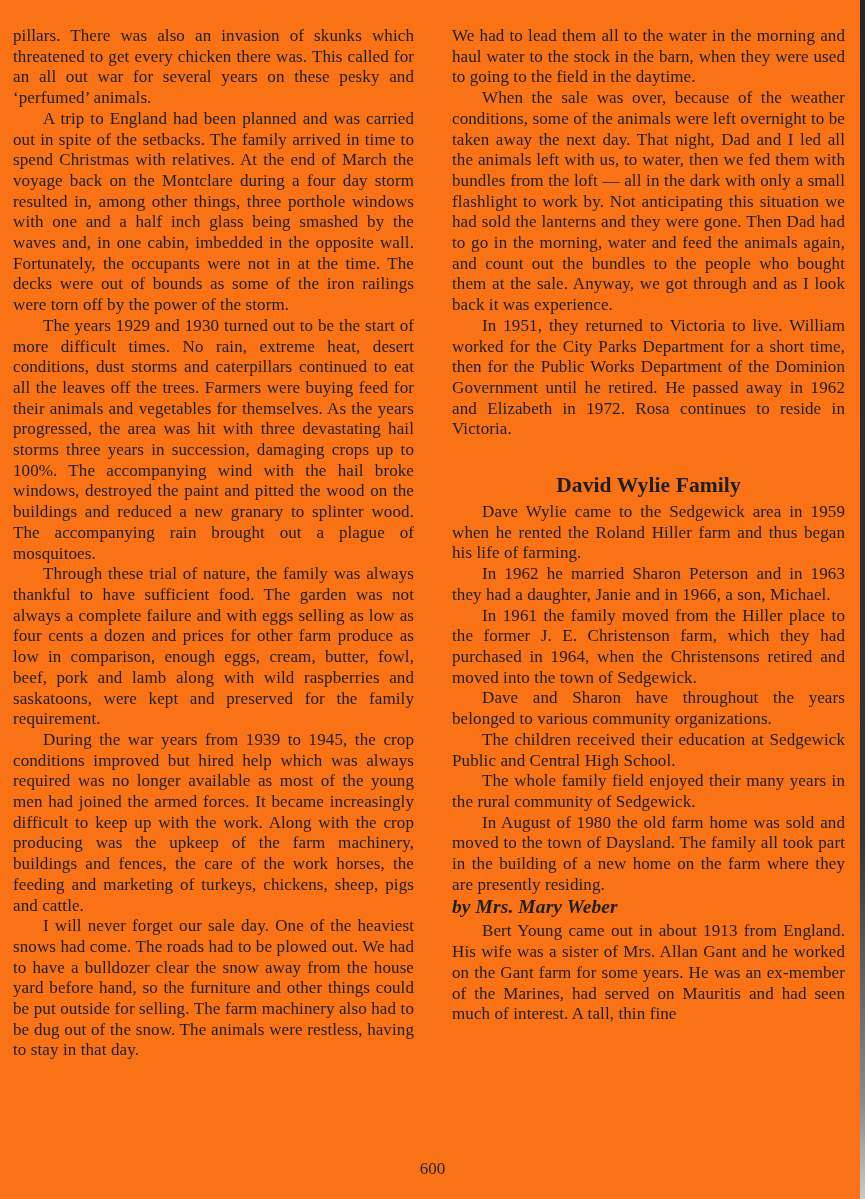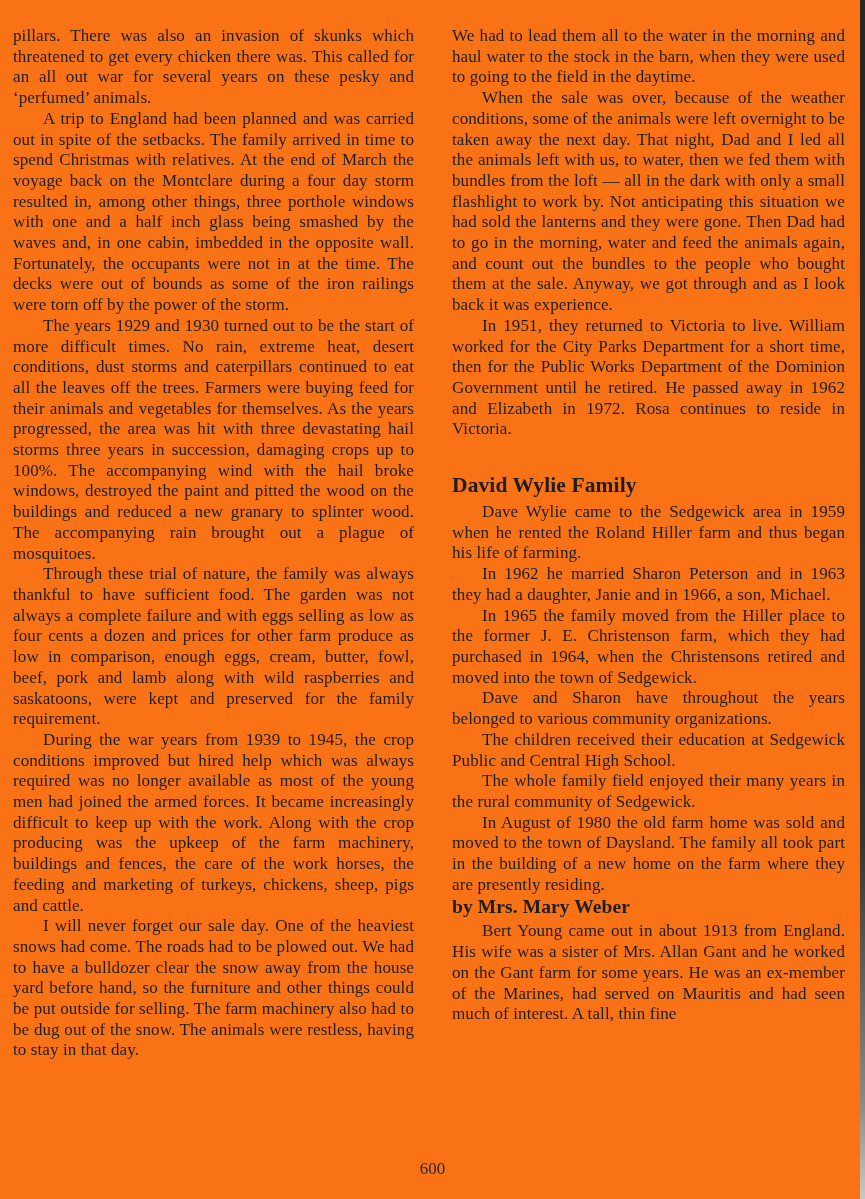--- a/index.html
+++ b/index.html
@@ -22,29 +22,30 @@
   }
   #col-left  { left: 13px;  width: 401px; }
   #col-right { left: 452px; width: 393px; }
   .para { margin: 0; }
   .para.indent { text-indent: 30px; }
   .heading {
     font-size: 21.5px;
     font-weight: bold;
     line-height: 24px;
     margin: 33px 0 5px 0;
-    text-align: left;
+    text-align: center;
   }
   .heading.tight { margin-bottom: 1px; }
   .byline {
     font-size: 19.5px;
     font-weight: bold;
     line-height: 23px;
     margin: 0 0 3px 0;
     text-align: left;
+    font-style: italic;
   }
   .page-number {
     position: absolute;
     top: 1159px;
     left: 0;
     width: 865px;
     text-align: center;
     font-size: 17px;
     color: #2a2a2a;
   }
@@ -69,21 +70,21 @@
       <p class="para indent">During the war years from 1939 to 1945, the crop conditions improved but hired help which was always required was no longer available as most of the young men had joined the armed forces. It became increasingly difficult to keep up with the work. Along with the crop producing was the upkeep of the farm machinery, buildings and fences, the care of the work horses, the feeding and marketing of turkeys, chickens, sheep, pigs and cattle.</p>
       <p class="para indent">I will never forget our sale day. One of the heaviest snows had come. The roads had to be plowed out. We had to have a bulldozer clear the snow away from the house yard before hand, so the furniture and other things could be put outside for selling. The farm machinery also had to be dug out of the snow. The animals were restless, having to stay in that day.</p>
     </div>
   <div class="col" id="col-right">
       <p class="para">We had to lead them all to the water in the morning and haul water to the stock in the barn, when they were used to going to the field in the daytime.</p>
       <p class="para indent">When the sale was over, because of the weather conditions, some of the animals were left overnight to be taken away the next day. That night, Dad and I led all the animals left with us, to water, then we fed them with bundles from the loft — all in the dark with only a small flashlight to work by. Not anticipating this situation we had sold the lanterns and they were gone. Then Dad had to go in the morning, water and feed the animals again, and count out the bundles to the people who bought them at the sale. Anyway, we got through and as I look back it was experience.</p>
       <p class="para indent">In 1951, they returned to Victoria to live. William worked for the City Parks Department for a short time, then for the Public Works Department of the Dominion Government until he retired. He passed away in 1962 and Elizabeth in 1972. Rosa continues to reside in Victoria.</p>
       <h2 class="heading">David Wylie Family</h2>
       <p class="para indent">Dave Wylie came to the Sedgewick area in 1959 when he rented the Roland Hiller farm and thus began his life of farming.</p>
       <p class="para indent">In 1962 he married Sharon Peterson and in 1963 they had a daughter, Janie and in 1966, a son, Michael.</p>
-      <p class="para indent">In 1965 the family moved from the Hiller place to the former J. E. Christenson farm, which they had purchased in 1964, when the Christensons retired and moved into the town of Sedgewick.</p>
+      <p class="para indent">In 1961 the family moved from the Hiller place to the former J. E. Christenson farm, which they had purchased in 1964, when the Christensons retired and moved into the town of Sedgewick.</p>
       <p class="para indent">Dave and Sharon have throughout the years belonged to various community organizations.</p>
       <p class="para indent">The children received their education at Sedgewick Public and Central High School.</p>
       <p class="para indent">The whole family field enjoyed their many years in the rural community of Sedgewick.</p>
       <p class="para indent">In August of 1980 the old farm home was sold and moved to the town of Daysland. The family all took part in the building of a new home on the farm where they are presently residing.</p>
       <h3 class="byline">by Mrs. Mary Weber</h3>
       <p class="para indent">Bert Young came out in about 1913 from England. His wife was a sister of Mrs. Allan Gant and he worked on the Gant farm for some years. He was an ex-member of the Marines, had served on Mauritis and had seen much of interest. A tall, thin fine</p>
     </div>
   <div class="page-number">600</div>
   <div class="scan-edge-right"></div>
 </div>

